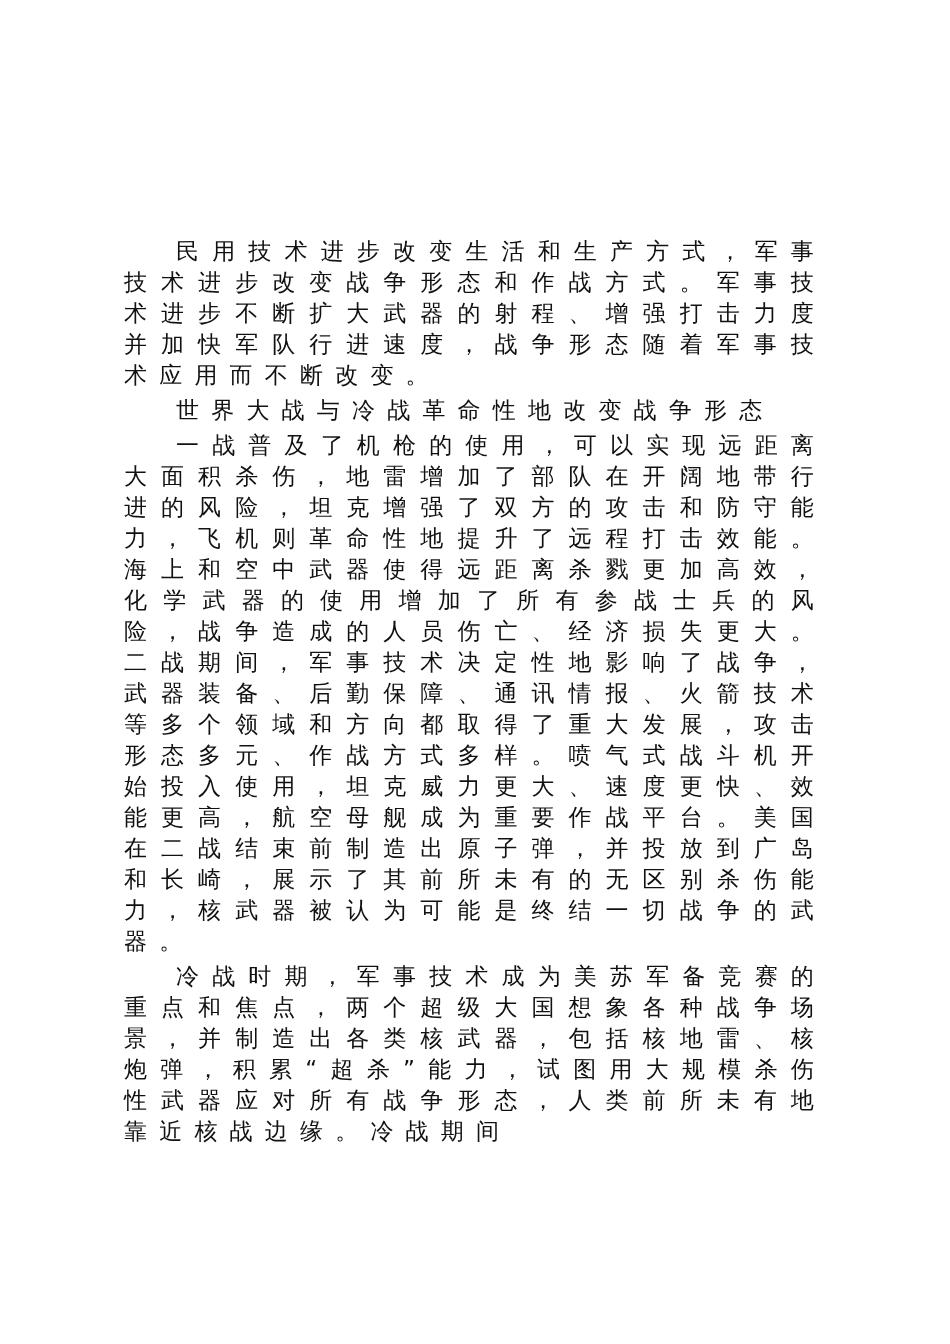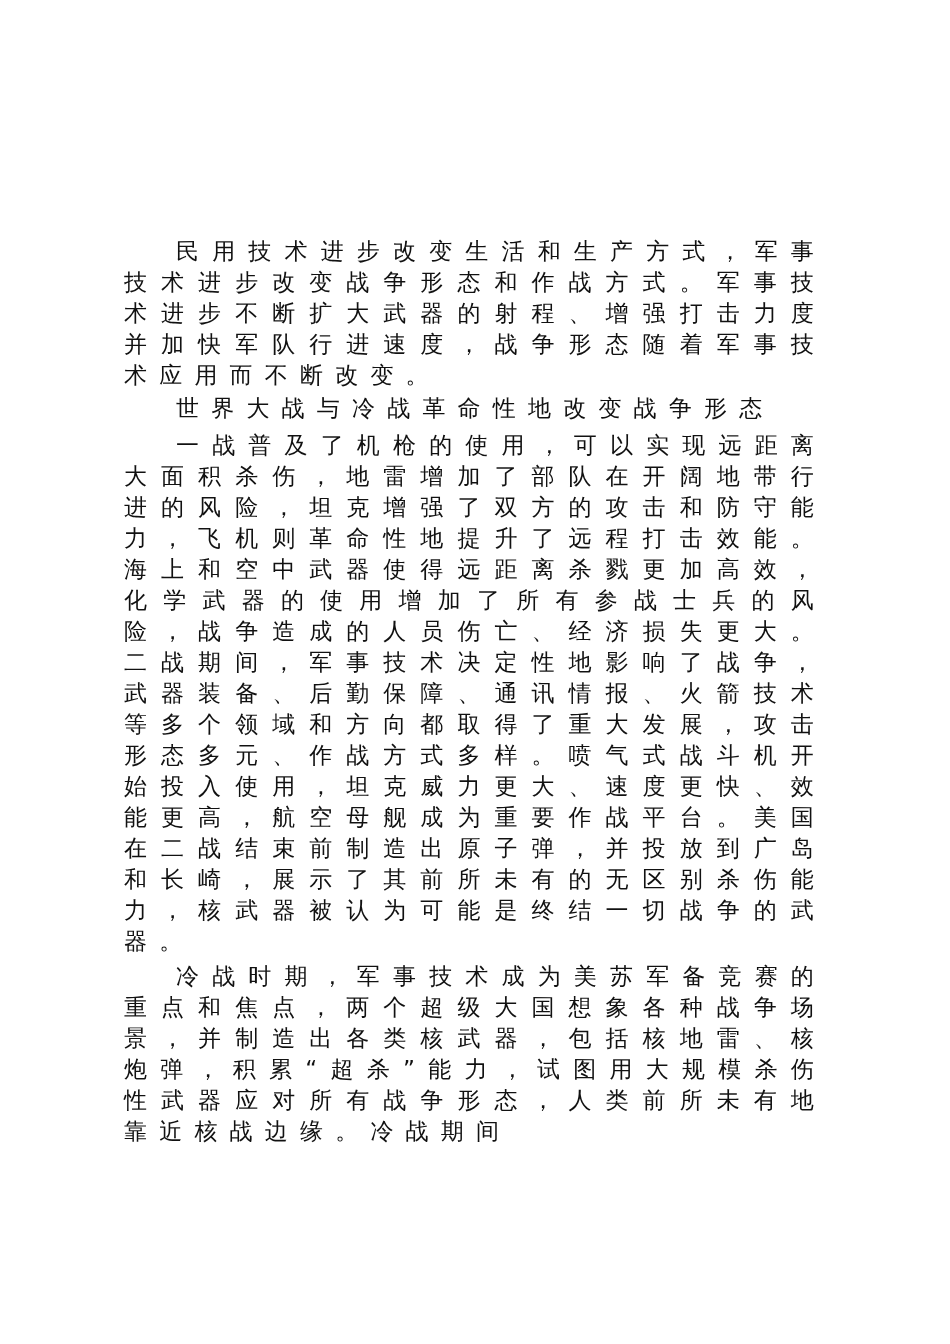--- a/index.html
+++ b/index.html
@@ -47,21 +47,20 @@
       font-size: 23px;
       line-height: 31px;
       letter-spacing: 12.2px;
       text-indent: 52px;
       text-align: justify;
       color: #111111;
       word-break: break-all;
     }
     .para.heading {
       font-weight: normal;
-      font-family: Liberation Mono, monospace;
     }
   </style>
 </head>
 <body>
 
 <div class="page">
   <div class="body">
     <p class="para">民用技术进步改变生活和生产方式，军事技术进步改变战争形态和作战方式。军事技术进步不断扩大武器的射程、增强打击力度并加快军队行进速度，战争形态随着军事技术应用而不断改变。</p>
     <p class="para heading">世界大战与冷战革命性地改变战争形态</p>
     <p class="para">一战普及了机枪的使用，可以实现远距离大面积杀伤，地雷增加了部队在开阔地带行进的风险，坦克增强了双方的攻击和防守能力，飞机则革命性地提升了远程打击效能。海上和空中武器使得远距离杀戮更加高效，化学武器的使用增加了所有参战士兵的风险，战争造成的人员伤亡、经济损失更大。二战期间，军事技术决定性地影响了战争，武器装备、后勤保障、通讯情报、火箭技术等多个领域和方向都取得了重大发展，攻击形态多元、作战方式多样。喷气式战斗机开始投入使用，坦克威力更大、速度更快、效能更高，航空母舰成为重要作战平台。美国在二战结束前制造出原子弹，并投放到广岛和长崎，展示了其前所未有的无区别杀伤能力，核武器被认为可能是终结一切战争的武器。</p>

